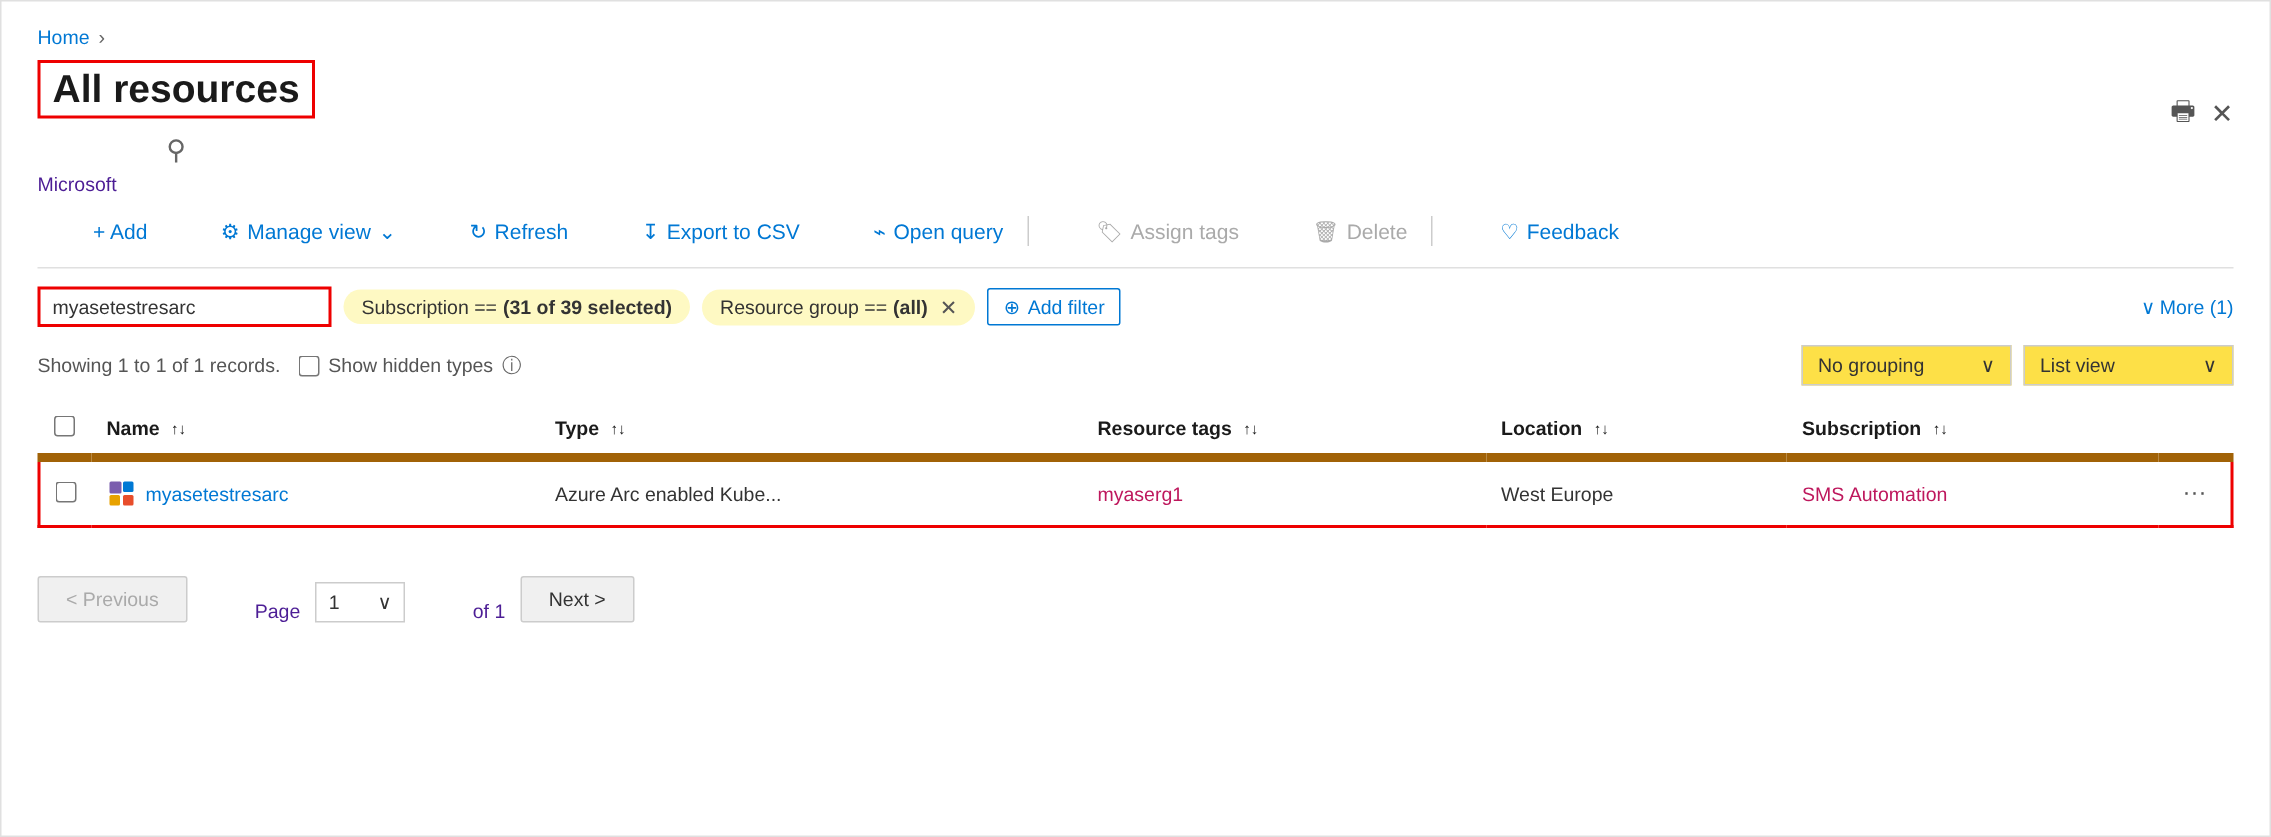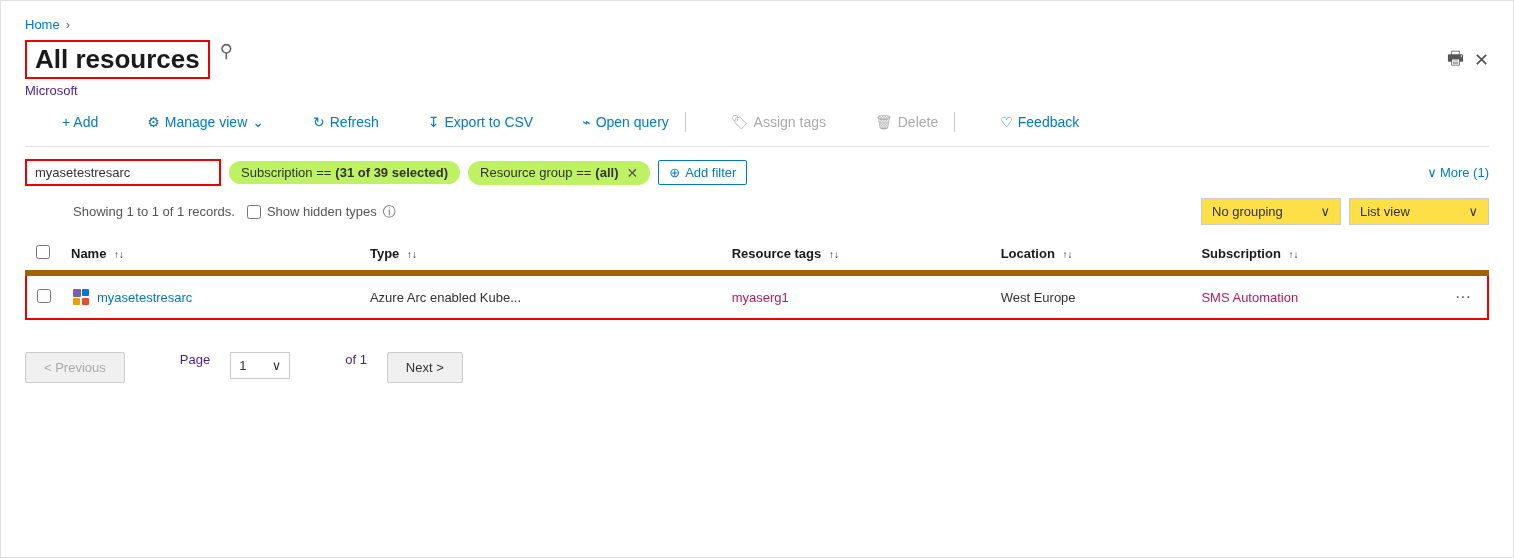--- a/index.html
+++ b/index.html
@@ -28,21 +28,23 @@
       color: #666;
     }
     .header-row {
       display: flex;
       align-items: center;
       justify-content: space-between;
       margin-bottom: 4px;
     }
     .header-left {
       display: flex;
+      align-items: center;
       gap: 10px;
+      flex-direction: column;
     }
     .page-title {
       font-size: 26px;
       font-weight: 600;
       color: #1a1a1a;
       border: 2px solid #e00;
       padding: 2px 8px;
       display: inline-block;
     }
     .pin-icon {
@@ -104,21 +106,21 @@
       padding: 4px 8px;
       font-size: 13px;
       color: #333;
       min-width: 160px;
       outline: none;
     }
     .filter-pill {
       display: flex;
       align-items: center;
       gap: 4px;
-      background: #bef264;
+      background: #fef9c3;
       border-radius: 12px;
       padding: 4px 12px;
       font-size: 13px;
       color: #333;
     }
     .filter-pill .close-btn {
       cursor: pointer;
       color: #555;
       font-size: 14px;
       margin-left: 4px;
@@ -141,21 +143,20 @@
       font-size: 13px;
       cursor: pointer;
       display: flex;
       align-items: center;
       gap: 3px;
     }
     .controls-row {
       display: flex;
       justify-content: space-between;
       margin-bottom: 12px;
-      margin-left: 48px;
     }
     .controls-left {
       display: flex;
       align-items: center;
       gap: 12px;
       font-size: 13px;
       color: #555;
     }
     .checkbox-label {
       display: flex;
@@ -233,22 +234,22 @@
     .ellipsis-btn {
       background: none;
       border: none;
       cursor: pointer;
       font-size: 16px;
       color: #555;
       padding: 2px 6px;
     }
     .pagination-row {
       display: flex;
-      align-items: flex-start;
-      gap: 20px;
+      align-items: flex-end;
+      gap: 10px;
       margin-top: 24px;
       padding-top: 8px;
     }
     .page-btn {
       background: #f0f0f0;
       border: 1px solid #ccc;
       padding: 7px 18px;
       font-size: 13px;
       cursor: pointer;
       color: #333;

